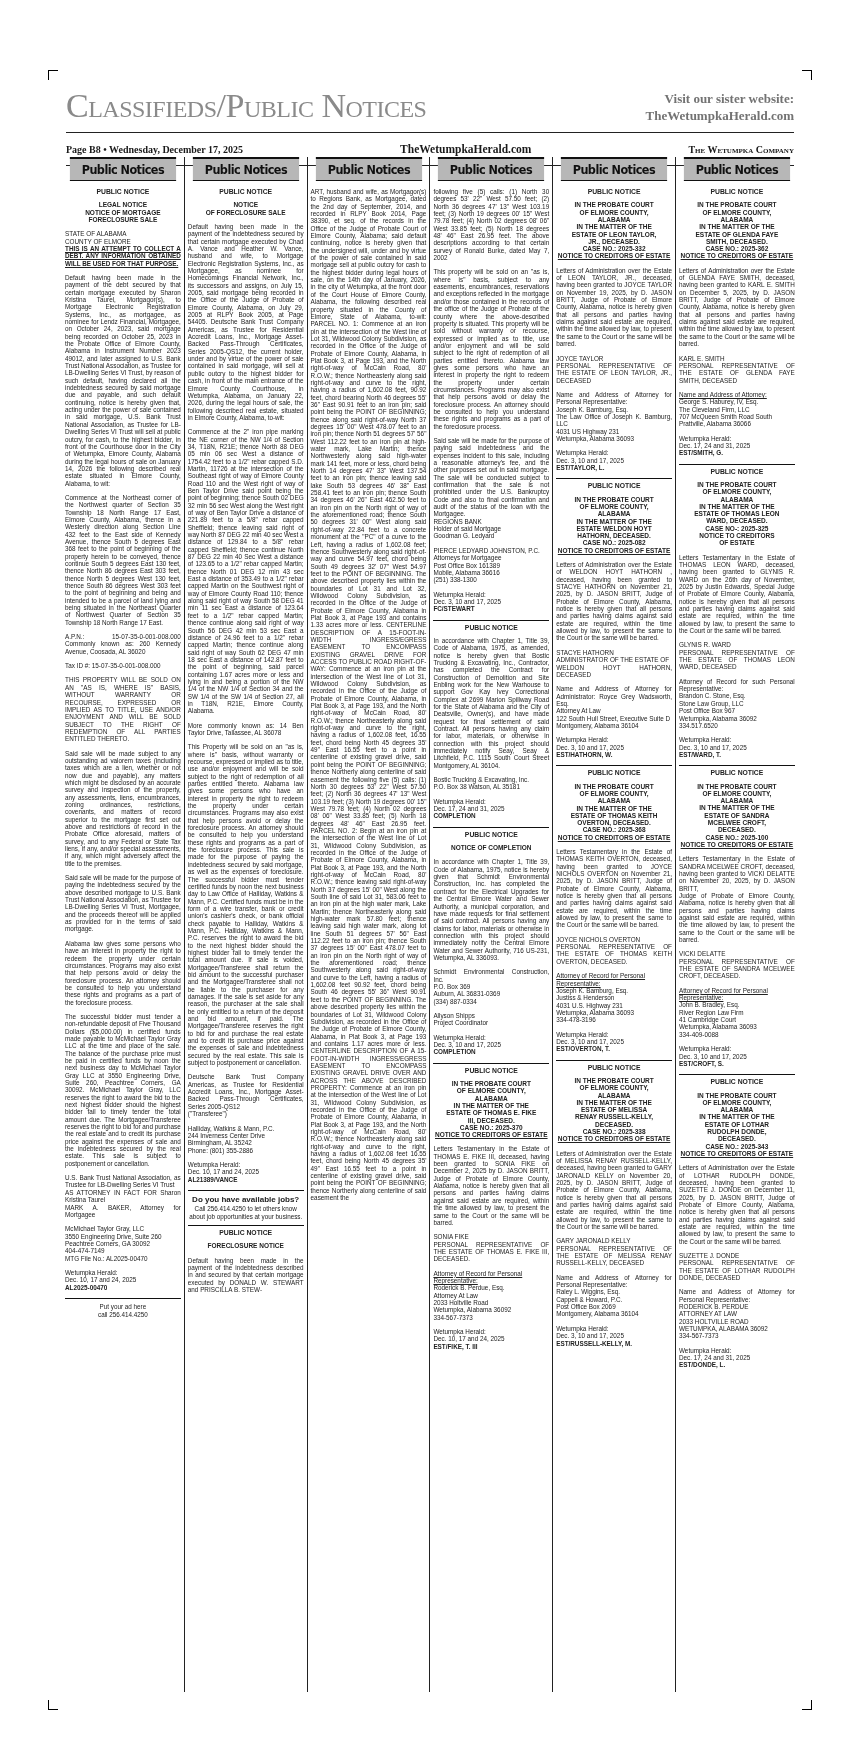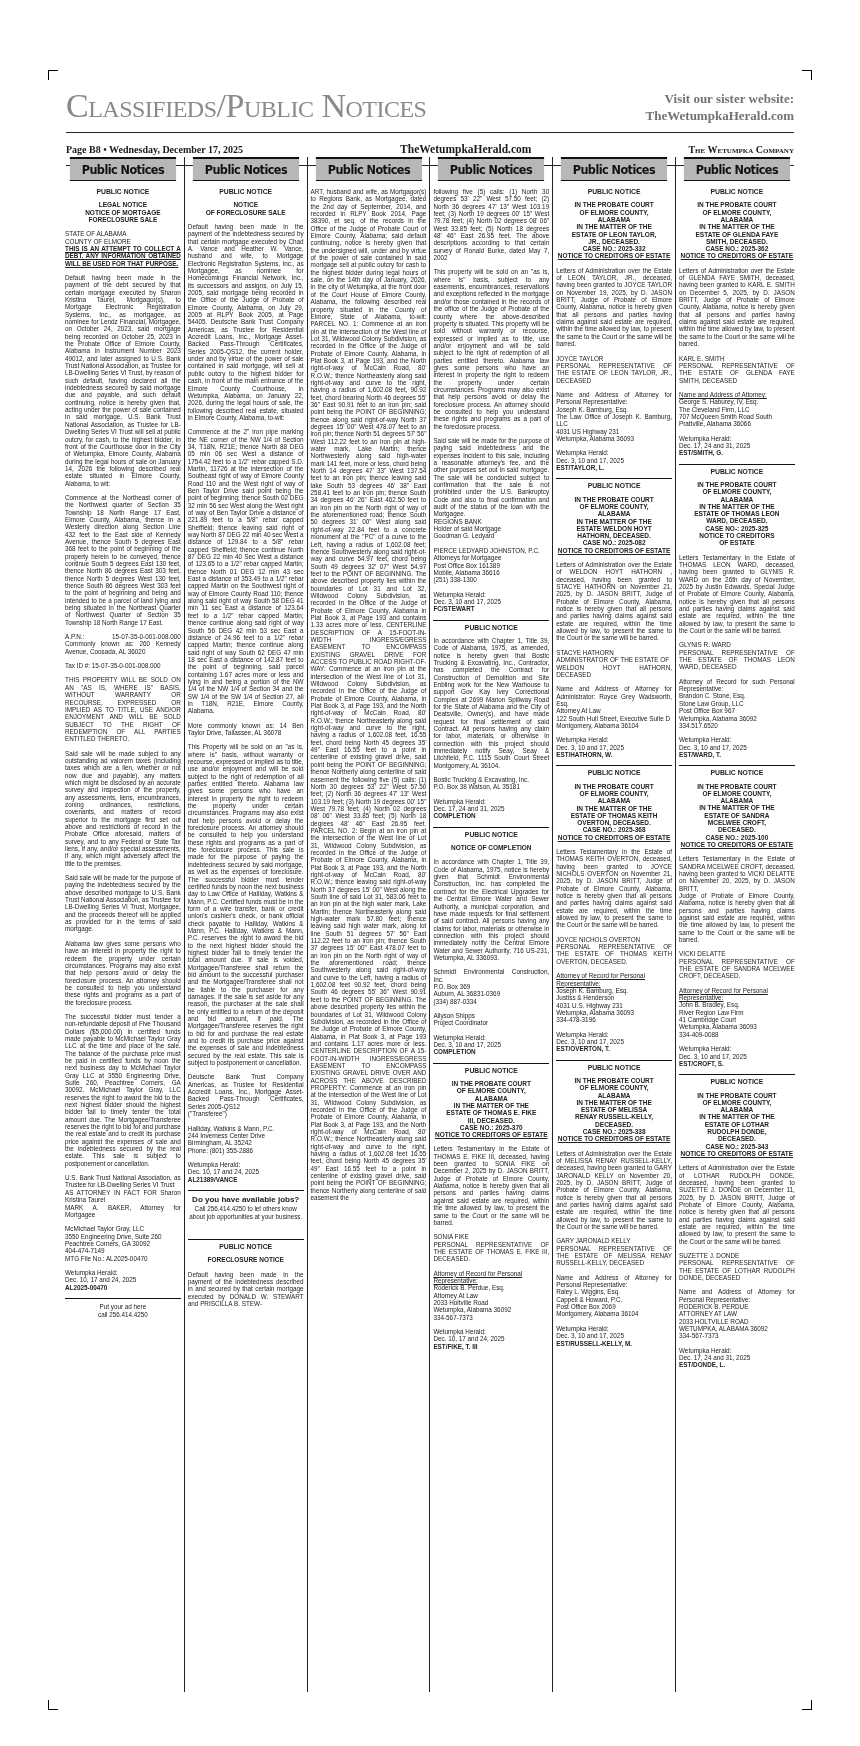--- a/index.html
+++ b/index.html
@@ -29,21 +29,21 @@
   .n-title { text-align: center; font-weight: bold; font-size: 6.5px; line-height: 7.3px; margin-bottom: 7px; }
   .n-title .u { text-decoration: underline; display: block; }
   .n-para { margin-bottom: 7px; }
   .n-para.plain { text-align: left; }
   .n-bold { font-weight: bold; }
   .n-underbold { font-weight: bold; text-decoration: underline; }
   .n-ul { text-decoration: underline; }
   .n-line { display: block; text-align: left; }
   .ad-box { border-top: 1.2px solid #111; margin-top: 3px; padding-top: 4px; text-align: center; font-size: 6.3px; line-height: 8px; }
   .ad-box .ad-title { font-weight: bold; font-size: 8px; line-height: 10px; }
-  .ad-box-bottom { border-bottom: 1.2px solid #111; padding-bottom: 18px; }
+  .ad-box-bottom { border-bottom: 1.2px solid #111; padding-bottom: 4px; }
 </style>
 </head>
 <body>
 
 <div class="crop tl"></div>
 <div class="crop tr"></div>
 <div class="crop bl"></div>
 <div class="crop br"></div>
 
 <header class="masthead">

